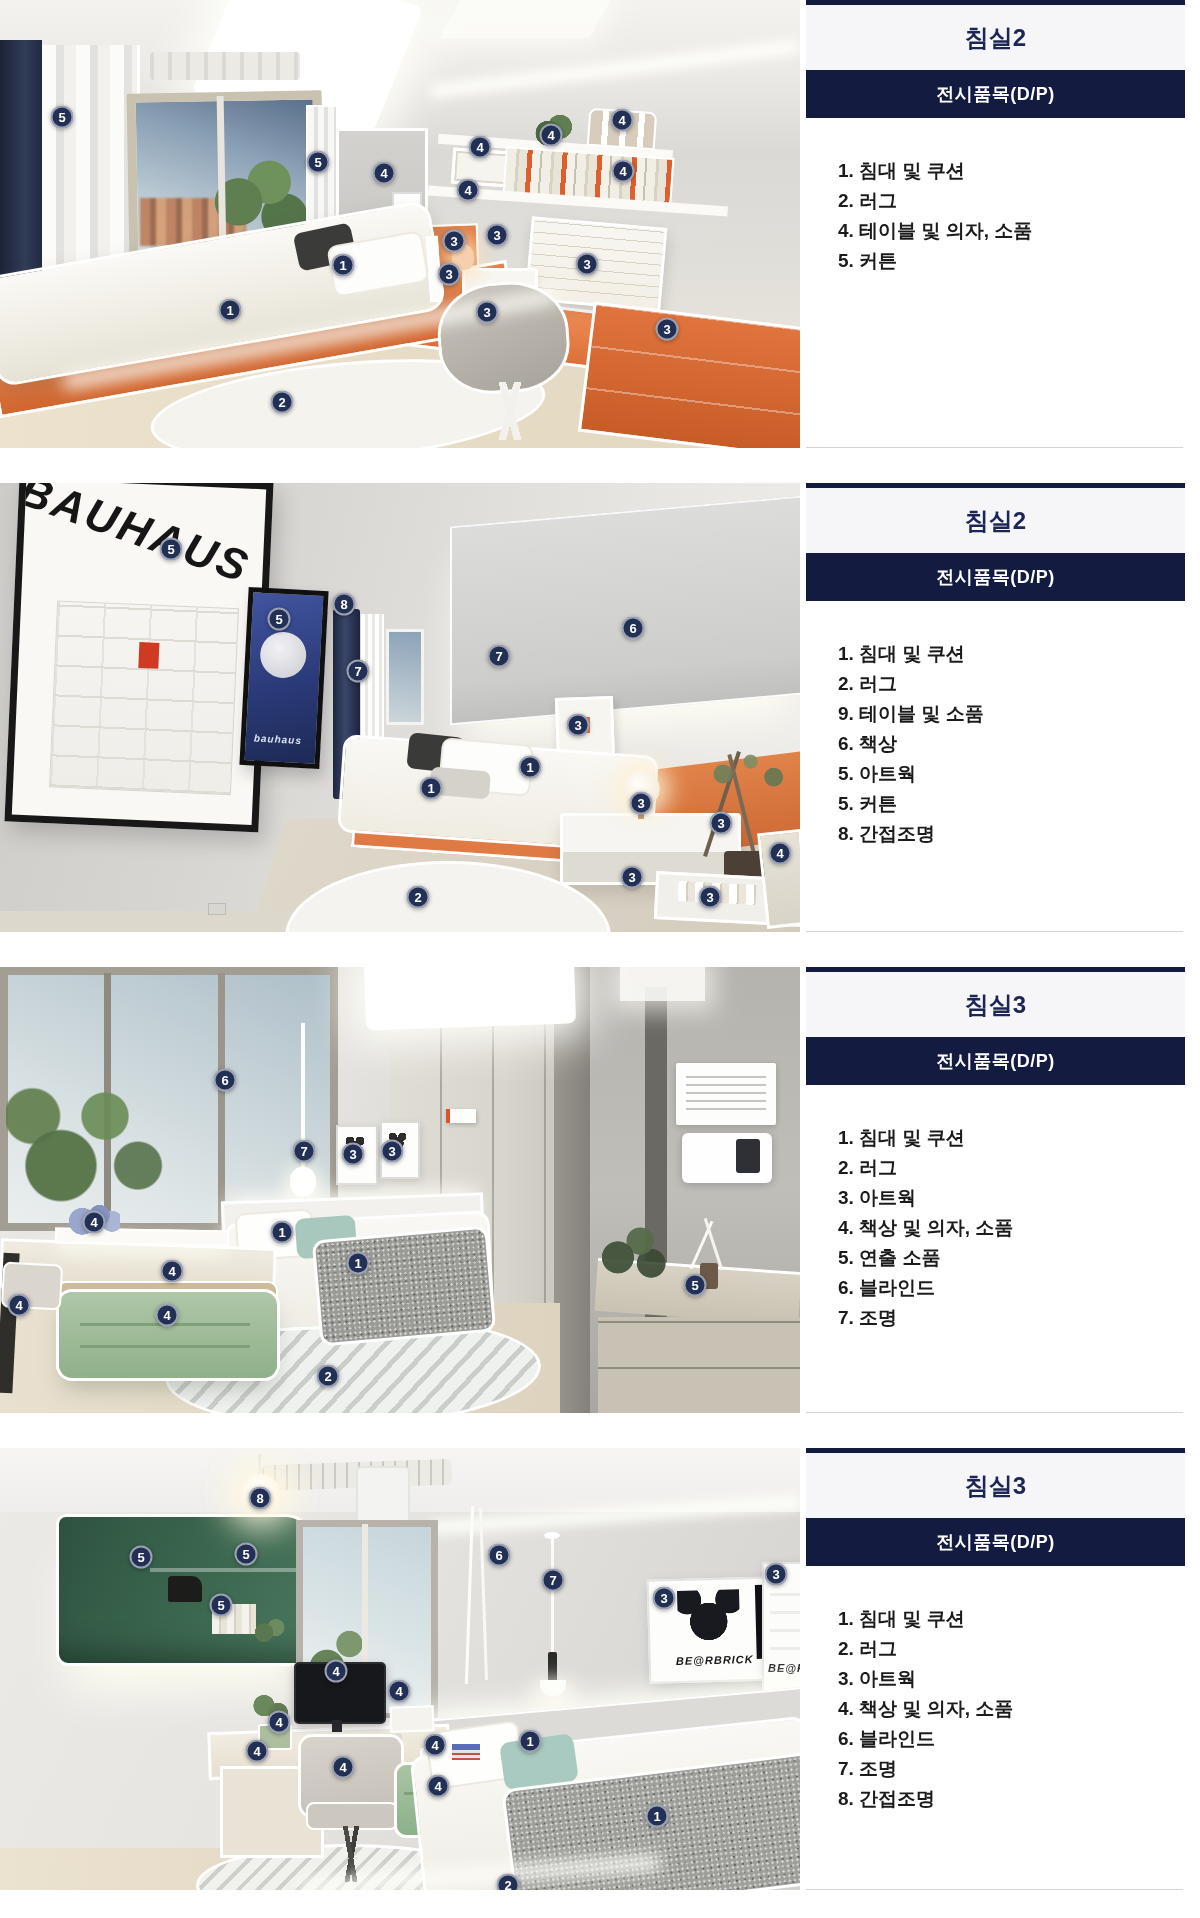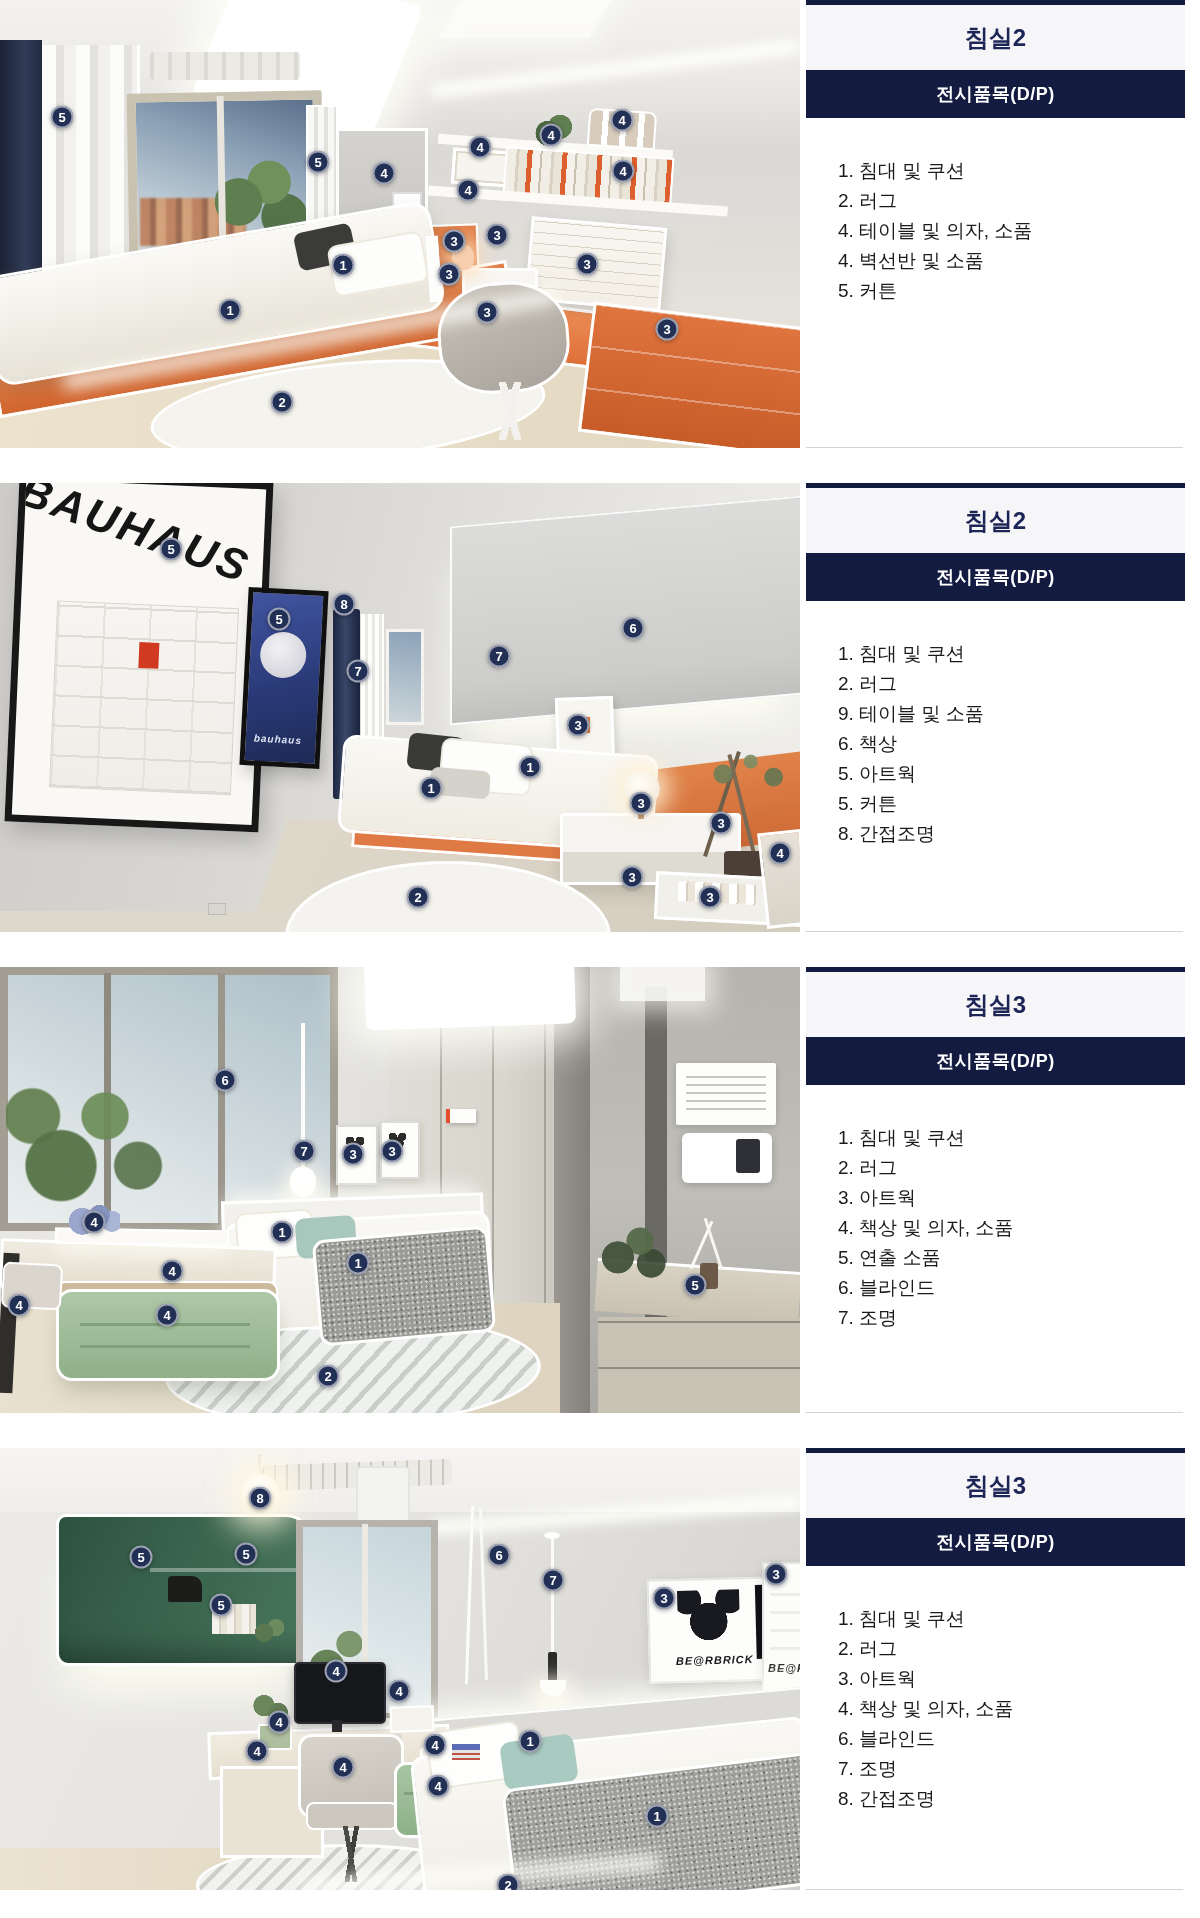--- a/index.html
+++ b/index.html
@@ -8,21 +8,21 @@
   .row{position:relative;margin-bottom:35px;}
   .row::after{content:"";position:absolute;left:806px;width:377px;bottom:0;height:1px;background:#d4d4d2;}
   .row.last{margin-bottom:28px;}
   .photo{position:absolute;left:0;top:0;width:800px;overflow:hidden;}
   .x{position:absolute;display:block;}
   .panel{position:absolute;left:806px;top:0;width:379px;}
   .panel-title{box-sizing:border-box;height:70px;border-top:5px solid #131b41;background:#f6f6f8;
     display:flex;align-items:center;justify-content:center;font-size:24px;font-weight:bold;color:#1d2556;}
   .panel-bar{height:48px;background:#131b41;color:#ffffff;display:flex;align-items:center;justify-content:center;
     font-size:18px;font-weight:bold;letter-spacing:.5px;}
-  .panel-list{list-style:none;margin:0;padding:38px 10px 0 32px;}
+  .panel-list{list-style:none;margin:0;padding:38px 10px 0 32px;font-weight:bold;}
   .panel-list li{font-size:19px;line-height:30px;color:#1b1b1b;}
   .mk{position:absolute;box-sizing:border-box;width:23px;height:23px;border-radius:50%;background:#223055;
     border:2px solid rgba(255,255,255,.55);box-shadow:0 1px 4px rgba(0,0,0,.35);color:#fff;font-size:13px;
     font-weight:bold;display:flex;align-items:center;justify-content:center;transform:translate(-50%,-50%);z-index:40;}
   .mklayer{position:absolute;left:0;top:0;right:0;bottom:0;z-index:30;}
   .sc1{height:448px;background:linear-gradient(180deg,#f3f2ef 0%,#eceae6 16%,#dbd9d5 34%,#e0ded9 58%,#e7e3db 74%,#e8ddc8 78%,#e0d5bf 100%);}
   .sc2{height:449px;background:linear-gradient(105deg,#cdccc9 0%,#d6d5d2 30%,#e0dfdc 55%,#e9e8e4 78%,#efeeea 100%);}
   .sc3{height:446px;background:linear-gradient(100deg,#e9e8e4 0%,#e4e3df 40%,#d7d6d2 62%,#c2c0bb 100%);}
   .sc4{height:442px;background:linear-gradient(115deg,#ebeae7 0%,#e6e5e2 40%,#dcdbd8 70%,#d3d2cf 100%);}
 </style>
@@ -124,21 +124,20 @@
         </div>
     </div>
     <aside class="panel">
       <div class="panel-title">침실2</div>
       <div class="panel-bar">전시품목(D/P)</div>
       <ul class="panel-list">
 
       <li>1. 침대 및 쿠션</li>
           <li>2. 러그</li>
           <li>4. 테이블 및 의자, 소품</li>
-          <li>4. 벽선반 및 소품</li>
           <li>5. 커튼</li>
         </ul>
     </aside>
   </section>
 
   <section class="row" style="height:449px">
     <div class="photo sc2">
       <i class="x" style="left:250px;top:336px;width:560px;height:113px;background:linear-gradient(100deg,#ded8cb,#d3ccbd);transform:skewX(-18deg);transform-origin:bottom left;"></i>
       <i class="x" style="left:0;top:428px;width:330px;height:21px;background:#ddd8cc;"></i>
       <i class="x" style="left:12px;top:-6px;width:240px;height:336px;background:#f9f8f5;border:7px solid #181818;transform:rotate(2.5deg);box-shadow:6px 10px 22px rgba(0,0,0,.18);overflow:hidden;">

